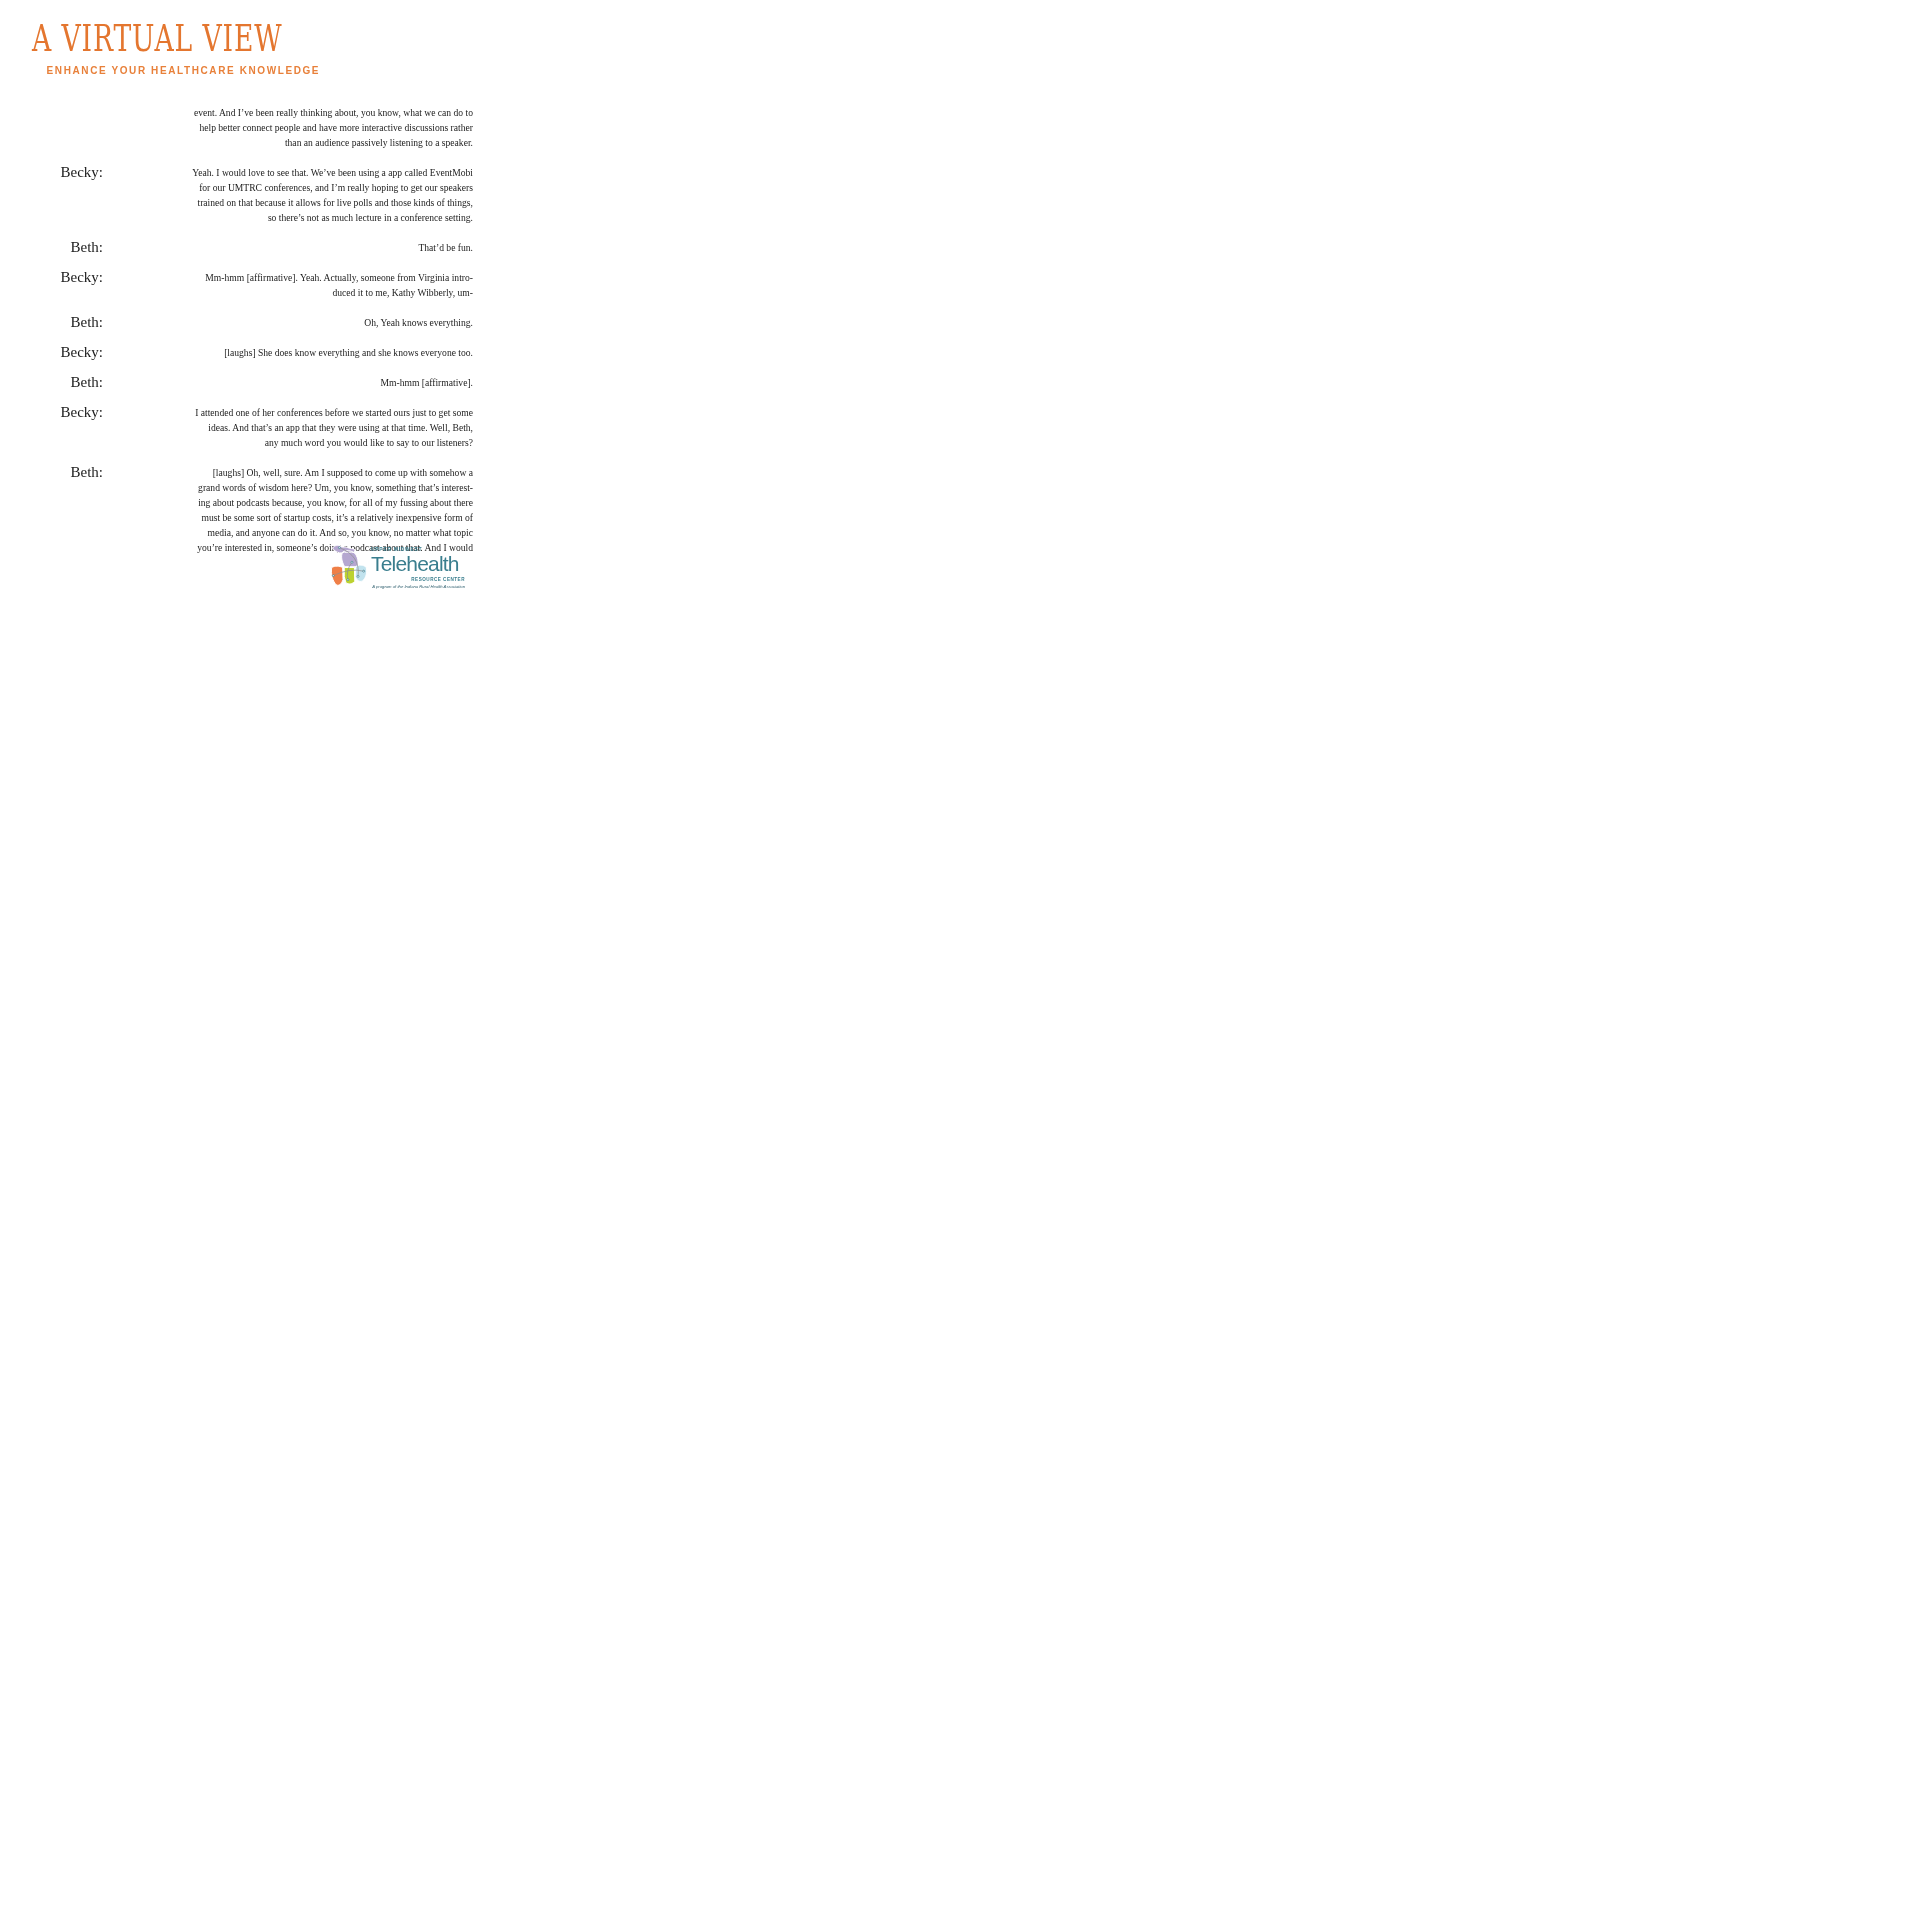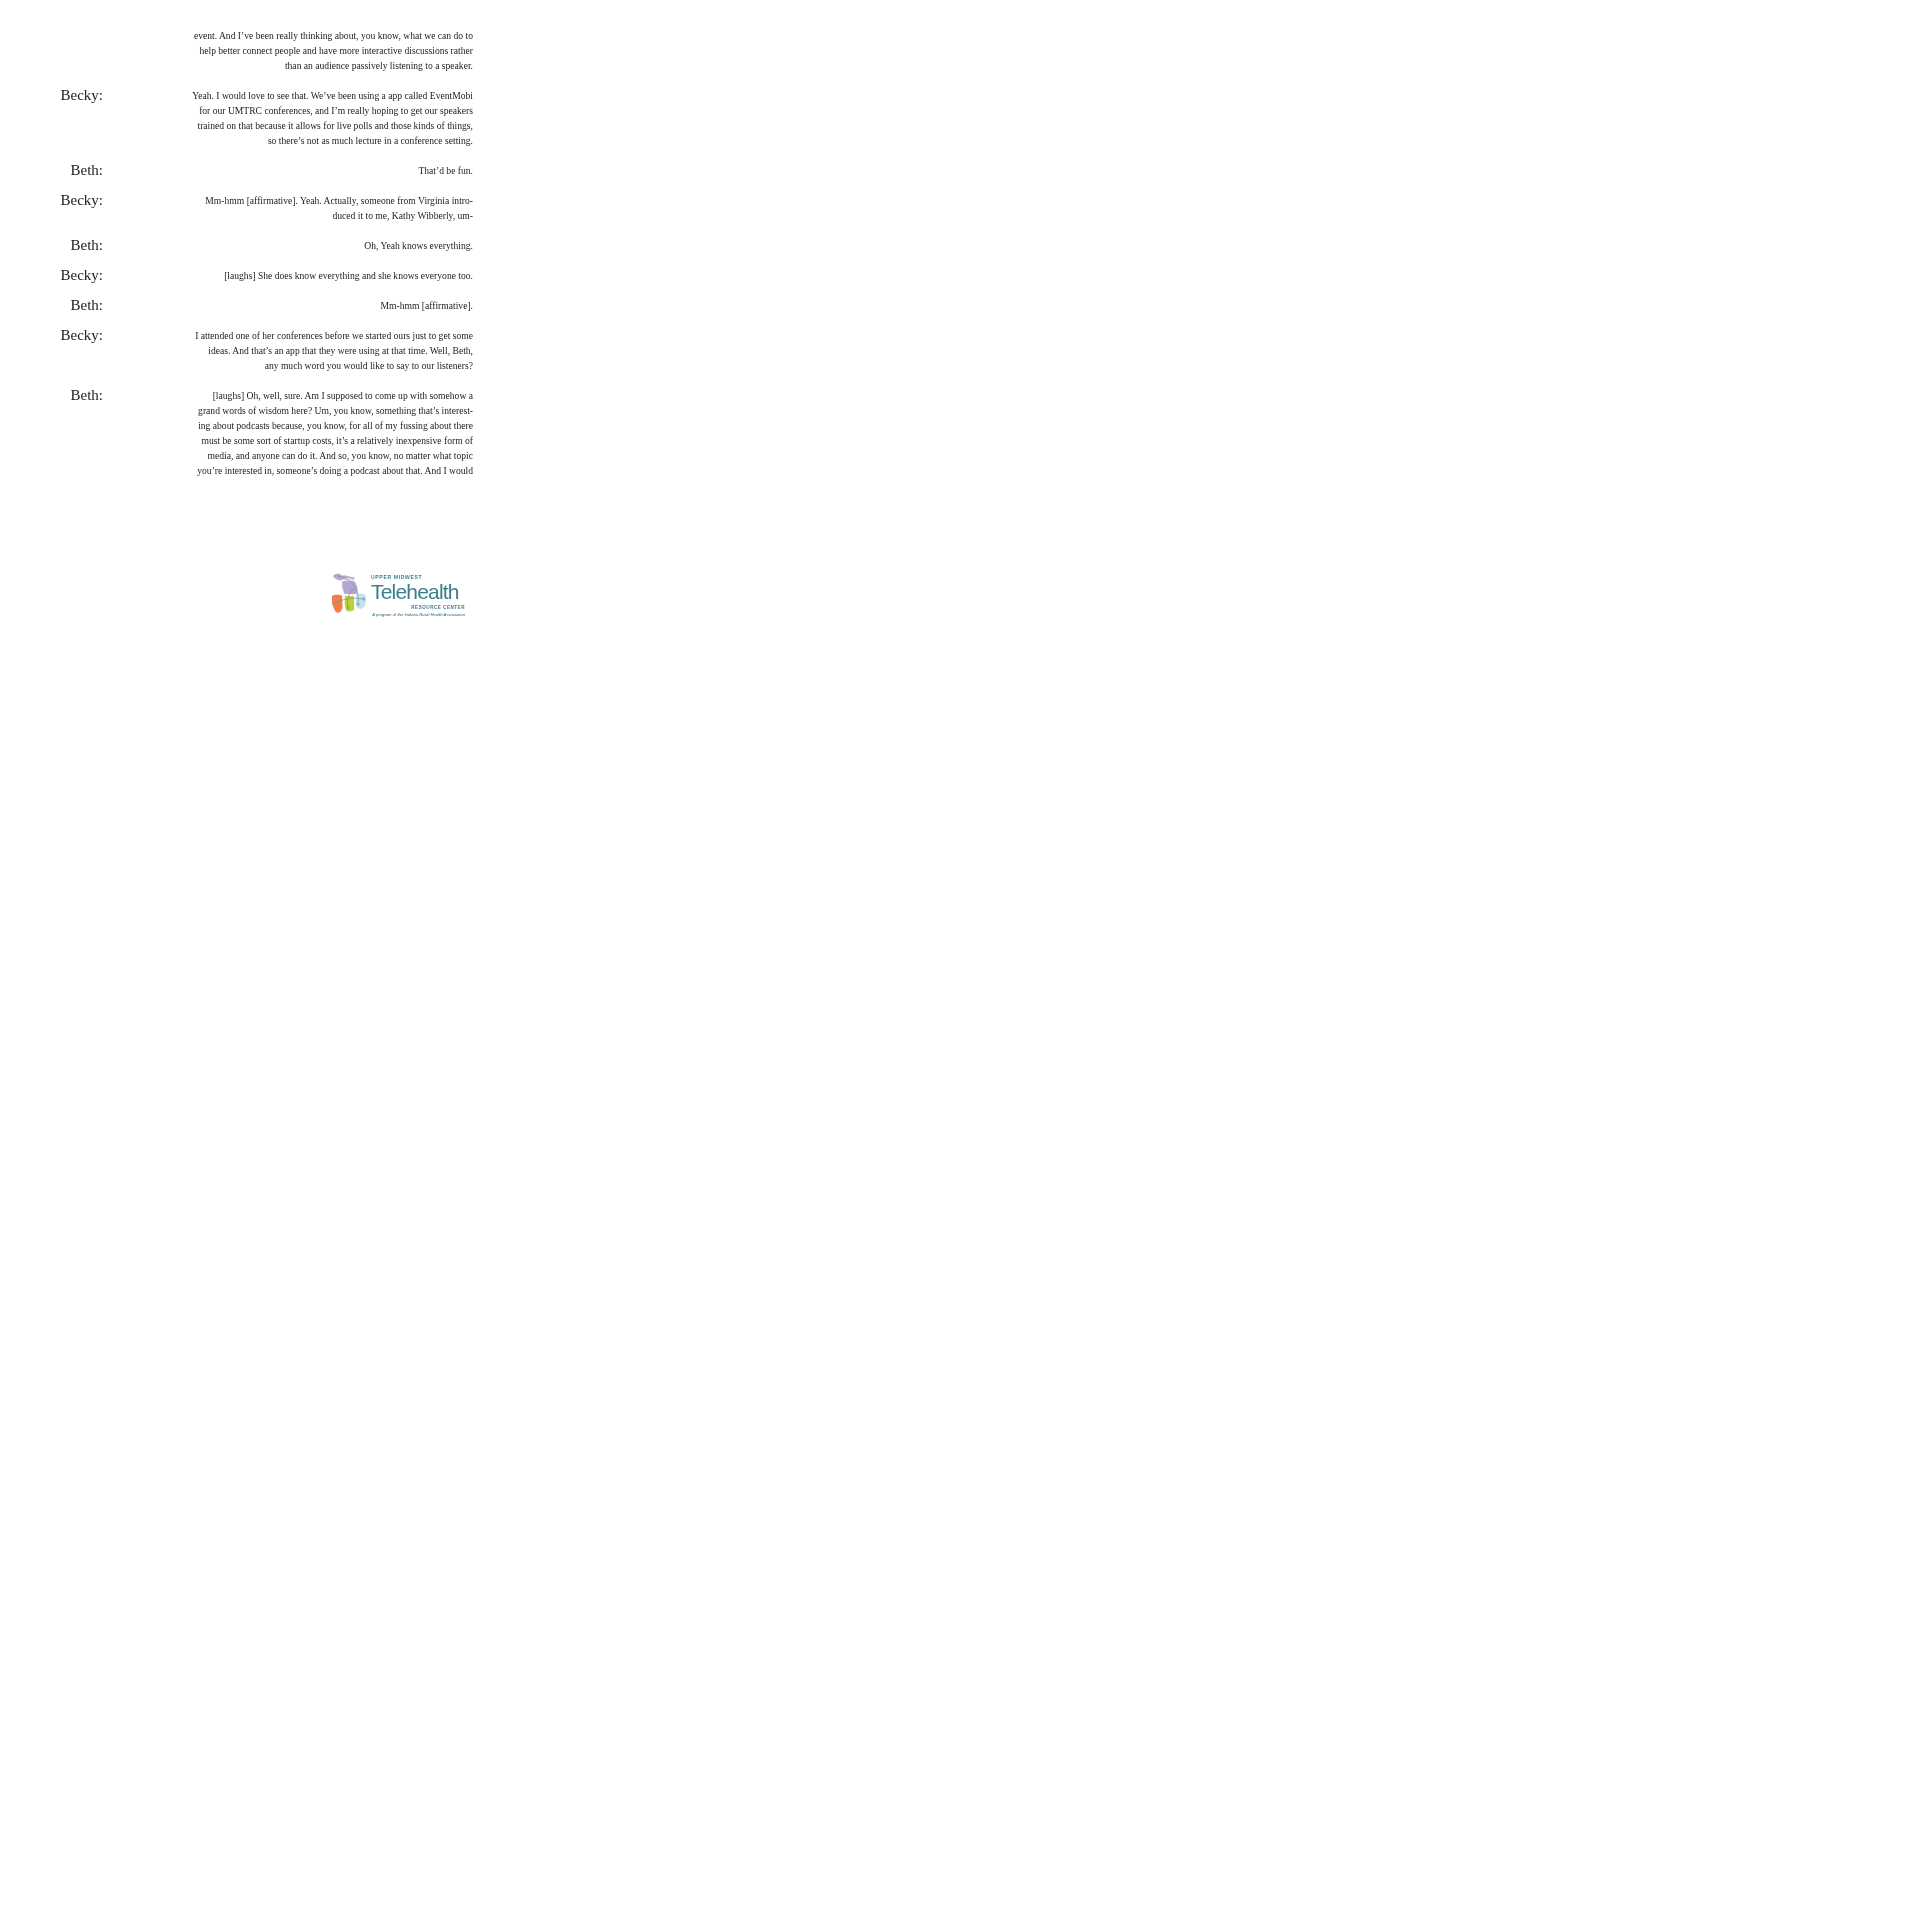--- a/index.html
+++ b/index.html
@@ -50,21 +50,21 @@
     margin-left:16px;
     width:354px;
     font-size:9.6px;
     line-height:15px;
     white-space:pre-line;
     text-align:right;
   }
   
   .logo{
     position:absolute;
-    top:562px;
+    top:534px;
     right:26px;
     display:flex;
     align-items:flex-start;
   }
   .logo-map{width:39px;height:43px;margin-top:10px;}
   .logo-text{
     display:flex;
     flex-direction:column;
     align-items:flex-end;
     width:94px;
@@ -103,20 +103,26 @@
   }
   .state{stroke:#ffffff;stroke-width:2.4;stroke-linejoin:round;}
   .connector{fill:none;stroke-width:1.8;stroke-linecap:round;}
   .node{fill:#ffffff;stroke-width:1.6;}
 </style>
 </head>
 <body>
 
 <div class="page">
 
+  <div class="masthead">
+    <div class="doc-title">
+      <span class="squeeze">A VIRTUAL VIEW</span>
+    </div>
+    <div class="doc-subtitle">ENHANCE YOUR HEALTHCARE KNOWLEDGE</div>
+  </div>
 
   <div class="transcript">
     <div class="row">
       <div class="speaker"></div>
       <div class="dialogue">event. And I’ve been really thinking about, you know, what we can do to
 help better connect people and have more interactive discussions rather
 than an audience passively listening to a speaker.</div>
     </div>
 
     <div class="row">

